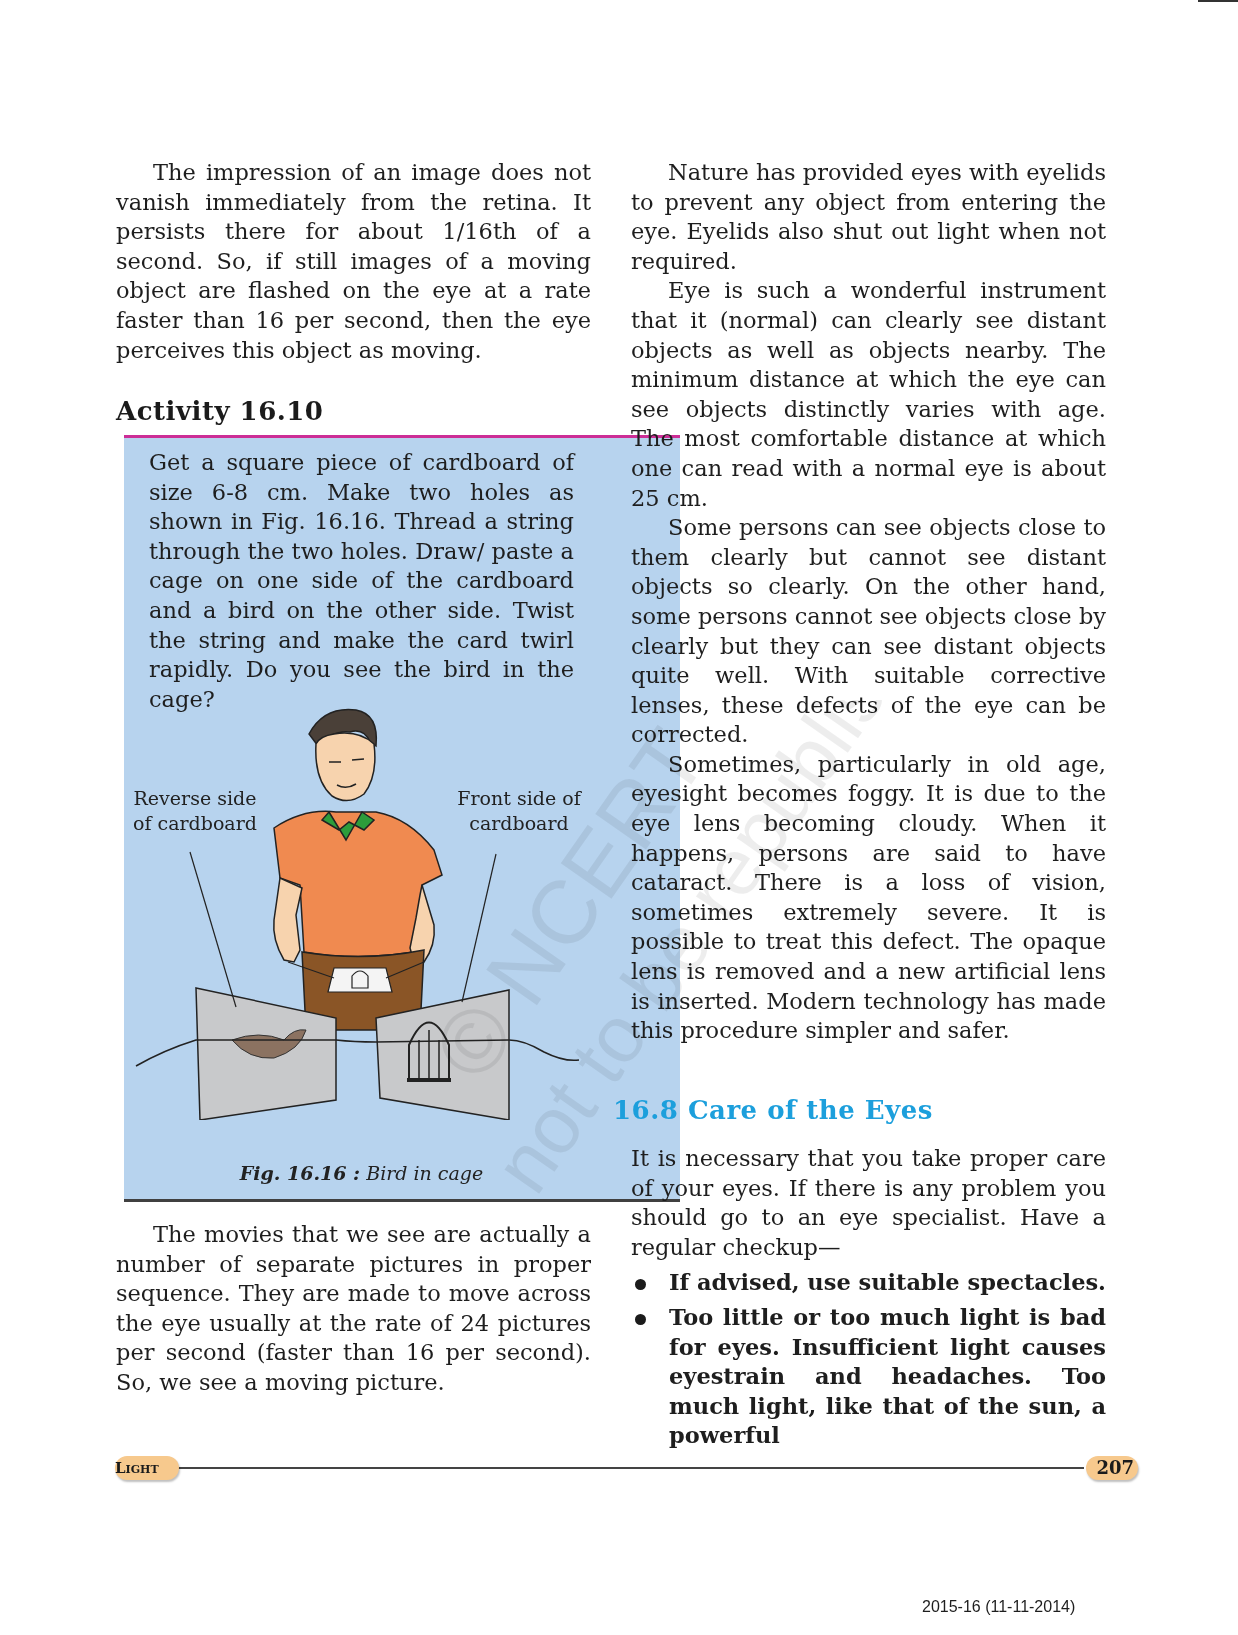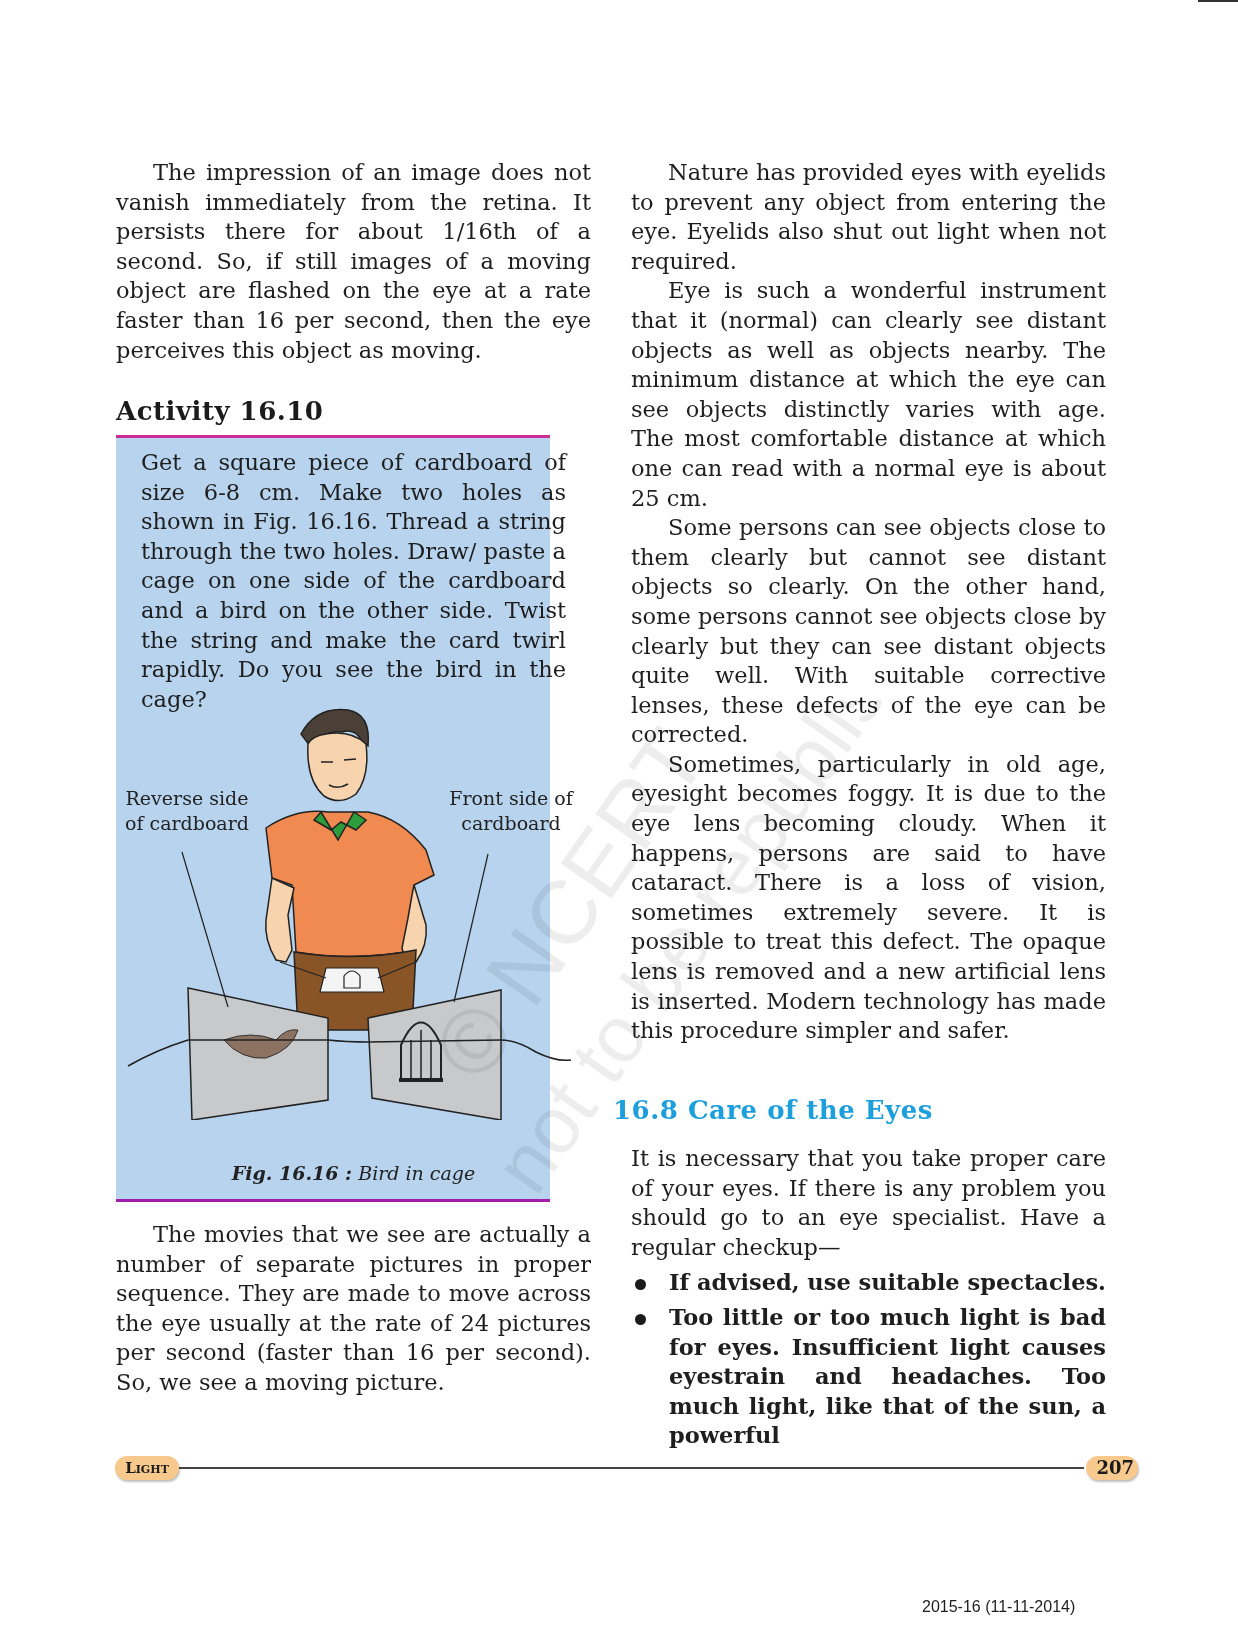--- a/index.html
+++ b/index.html
@@ -6,38 +6,38 @@
   body { width:1238px; height:1635px; background:#ffffff; position:relative; overflow:hidden;
          font-family:"DejaVu Serif","Liberation Serif",serif; color:#222; }
   .top-rule { position:absolute; right:0; top:0; width:40px; height:2px; background:#333; }
   .col { position:absolute; font-size:22.5px; line-height:29.6px; text-align:justify; color:#1e1e1e; }
   .col-left { left:116px; width:475px; }
   .col-right { left:631px; width:475px; }
   .para { margin:0; }
   .indent { text-indent:37px; }
   .heading-activity { position:absolute; left:116px; top:396px; font-family:"DejaVu Serif",serif;
        font-weight:bold; font-size:26px; color:#1b1b1b; letter-spacing:0.5px; margin:0; }
-  .activity-box { position:absolute; left:116px; top:435px; width:434px; height:761px;
-       background:#b7d3ee; border-top:3px solid #cc2e96; border-bottom:3px solid #a21caf; }
+  .activity-box { position:absolute; left:124px; top:435px; width:556px; height:761px;
+       background:#b7d3ee; border-top:3px solid #cc2e96; border-bottom:3px solid #404040; }
   .activity-text { position:absolute; left:25px; top:10px; width:425px; font-size:22.5px;
        line-height:29.6px; text-align:justify; color:#1e1e1e; margin:0; }
   .figure { position:absolute; left:0; top:262px; width:475px; height:420px; }
   .fig-label { position:absolute; font-size:19px; line-height:25px; color:#222; text-align:center; }
   .fig-caption { position:absolute; left:0; width:475px; top:724px; text-align:center; font-size:19px; color:#222; }
   .fig-caption b { font-style:italic; font-weight:bold; }
   .fig-caption i { font-style:italic; }
   .section-title { position:absolute; left:613px; top:1095px; font-weight:bold; font-size:26px;
        color:#1c9fdc; margin:0; letter-spacing:0.5px; }
   .bullets { list-style:none; padding:0; margin:6px 0 0 0; }
   .bullets li { position:relative; padding-left:38px; margin-bottom:5px; text-align:justify;font-weight:bold; }
   .bullets li .dot { position:absolute; left:4px; top:11px; width:11px; height:11px; border-radius:50%; background:#1b1b1b; }
   .footer-line { position:absolute; left:178px; width:906px; top:1467px; height:2px; background:#444; }
   .footer-tag { position:absolute; top:1456px; height:24px; background:#f7c98d; border-radius:12px;
        font-weight:bold; color:#1b1b1b; font-family:"DejaVu Serif",serif; box-shadow:1px 2px 2px rgba(0,0,0,0.25); }
-  .footer-left { left:115px; width:64px; font-size:15px; line-height:24px; text-align:center; font-variant:small-caps; }
+  .footer-left { left:115px; width:64px; font-size:15px; line-height:24px; font-variant:small-caps; }
   .footer-right { left:1086px; width:48px; font-size:18px; line-height:24px; text-align:right; padding-right:4px; border-radius:12px 12px 12px 12px; }
   .print-date { position:absolute; left:922px; top:1598px; font-family:"Liberation Sans",sans-serif; font-size:16px; color:#1e1e1e; }
   .watermark { position:absolute; left:300px; top:700px; width:600px; height:500px; pointer-events:none; }
 </style>
 </head>
 <body>
 
 <div class="top-rule"></div>
 
 <div class="col col-left" style="top:158px;">

